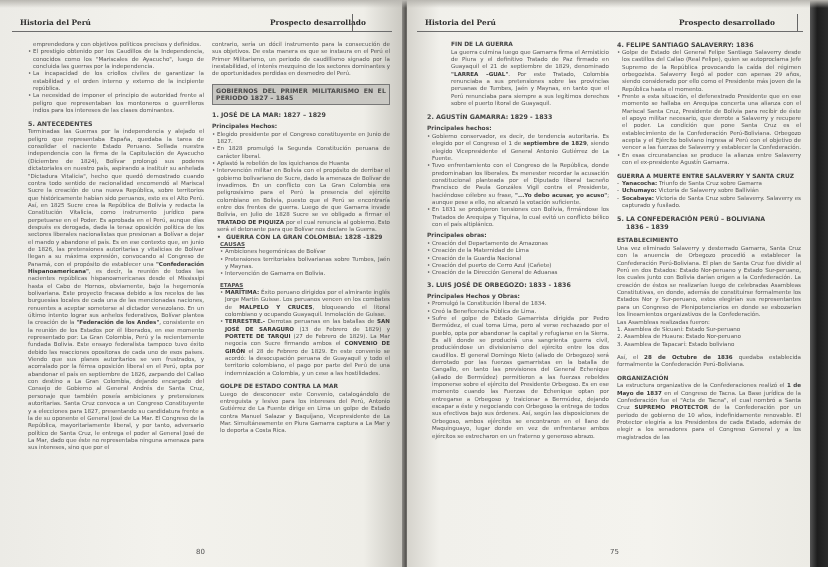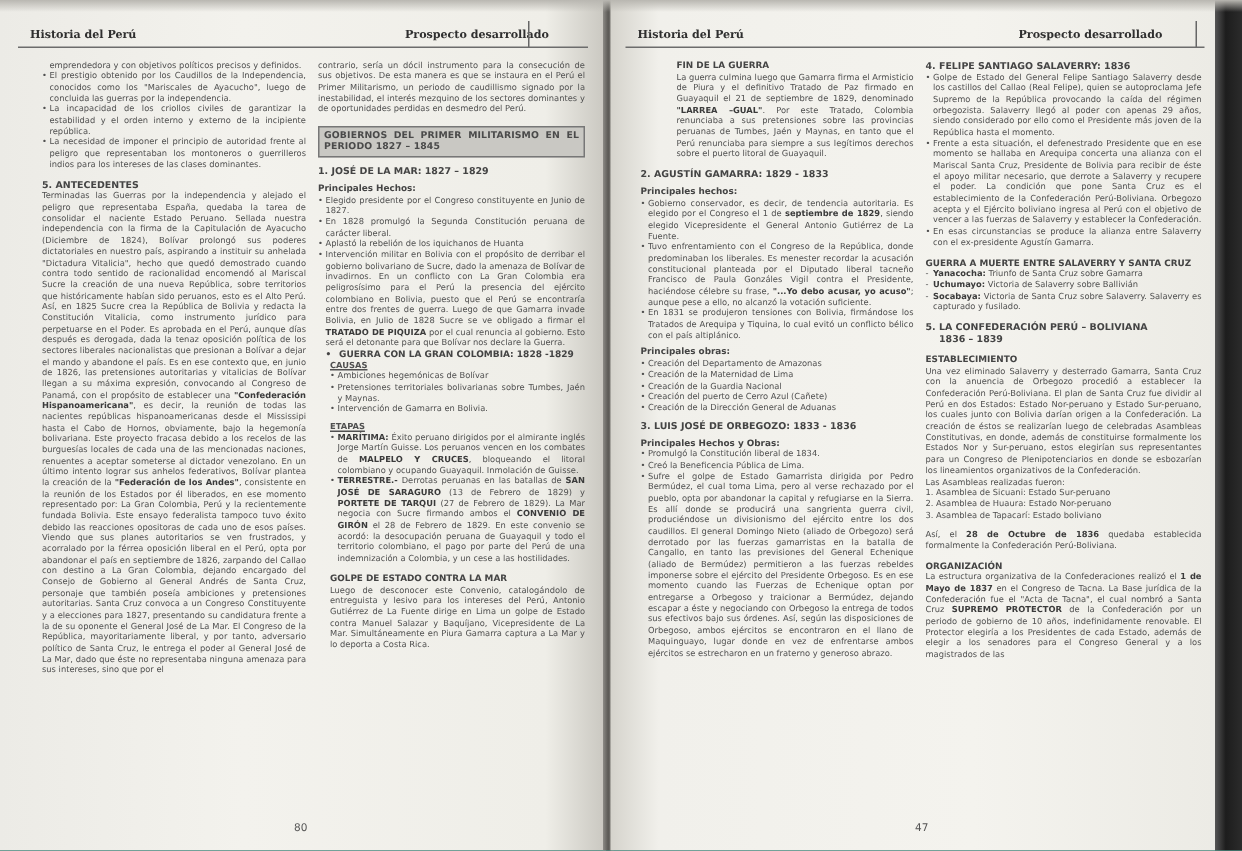--- a/index.html
+++ b/index.html
@@ -1,18 +1,18 @@
 <!DOCTYPE html>
 <html><head>
 <meta charset="utf-8">
 <style>
   * { box-sizing: border-box; margin: 0; padding: 0; }
   html, body { width: 828px; height: 567px; overflow: hidden; background: #3a3a3a; }
   body { font-family: "DejaVu Sans", sans-serif; color: #4a4a4a; position: relative; }
-  .spread { position: absolute; left: 0; top: 0; width: 828px; height: 567px; background: #5eead4; }
+  .spread { position: absolute; left: 0; top: 0; width: 828px; height: 567px; background: #0c4a6e; }
   .page { position: absolute; top: 0; height: 567px; background: #f2f1ec; overflow: hidden; }
   .page.left { left: 0; width: 404px; background: linear-gradient(to right, #ecebe6 0%, #f3f2ed 40%, #efeee8 90%, #c9c7c0 100%); }
   .page.right { left: 407px; width: 403px; background: linear-gradient(to right, #d5d3cc 0%, #f1f0eb 8%, #f4f3ee 60%, #ecebe5 100%); }
   .gutter { position: absolute; left: 402px; top: 0; width: 7px; height: 567px; background: linear-gradient(to right, #8d8b86, #5b5955 50%, #9a9893); }
   .edge { position: absolute; left: 810px; top: 0; width: 18px; height: 567px; background: linear-gradient(to right, #555, #1d1d1d 40%, #2b2b2b); }
   .topshade { position: absolute; left: 0; top: 0; width: 828px; height: 8px; background: linear-gradient(#b9b7b1, rgba(0,0,0,0)); }
 
   .runhead { position: absolute; top: 18px; font-family: "DejaVu Serif", serif; font-weight: bold; font-size: 7.4px; color: #2f2f2f; }
   .rule { position: absolute; top: 31px; height: 1px; background: #6c6c6c; }
   .vbar { position: absolute; top: 14px; width: 1px; height: 18px; background: #666; }
@@ -165,18 +165,18 @@
         <li class="num">2. Asamblea de Huaura: Estado Nor-peruano</li>
         <li class="num">3. Asamblea de Tapacarí: Estado boliviano</li>
       </ul>
       <div class="gap"></div>
       <p><span>Así, el </span><span class="b">28 de Octubre de 1836</span><span> quedaba establecida formalmente la Confederación Perú-Boliviana.</span></p>
       <div class="gap"></div>
       <h4>ORGANIZACIÓN</h4>
       <p><span>La estructura organizativa de la Confederaciones realizó el </span><span class="b">1 de Mayo de 1837</span><span> en el Congreso de Tacna. La Base jurídica de la Confederación fue el "Acta de Tacna", el cual nombró a Santa Cruz </span><span class="b">SUPREMO PROTECTOR</span><span> de la Confederación por un periodo de gobierno de 10 años, indefinidamente renovable. El Protector elegiría a los Presidentes de cada Estado, además de elegir a los senadores para el Congreso General y a los magistrados de las</span></p>
     </div>
 
-    <div class="pagenum" style="left:203px; top:548px;">47</div>
+    <div class="pagenum" style="left:203px; top:548px;">75</div>
   </div>
 
   <div class="edge"></div>
   <div class="topshade"></div>
 </div>
 
 </body></html>

